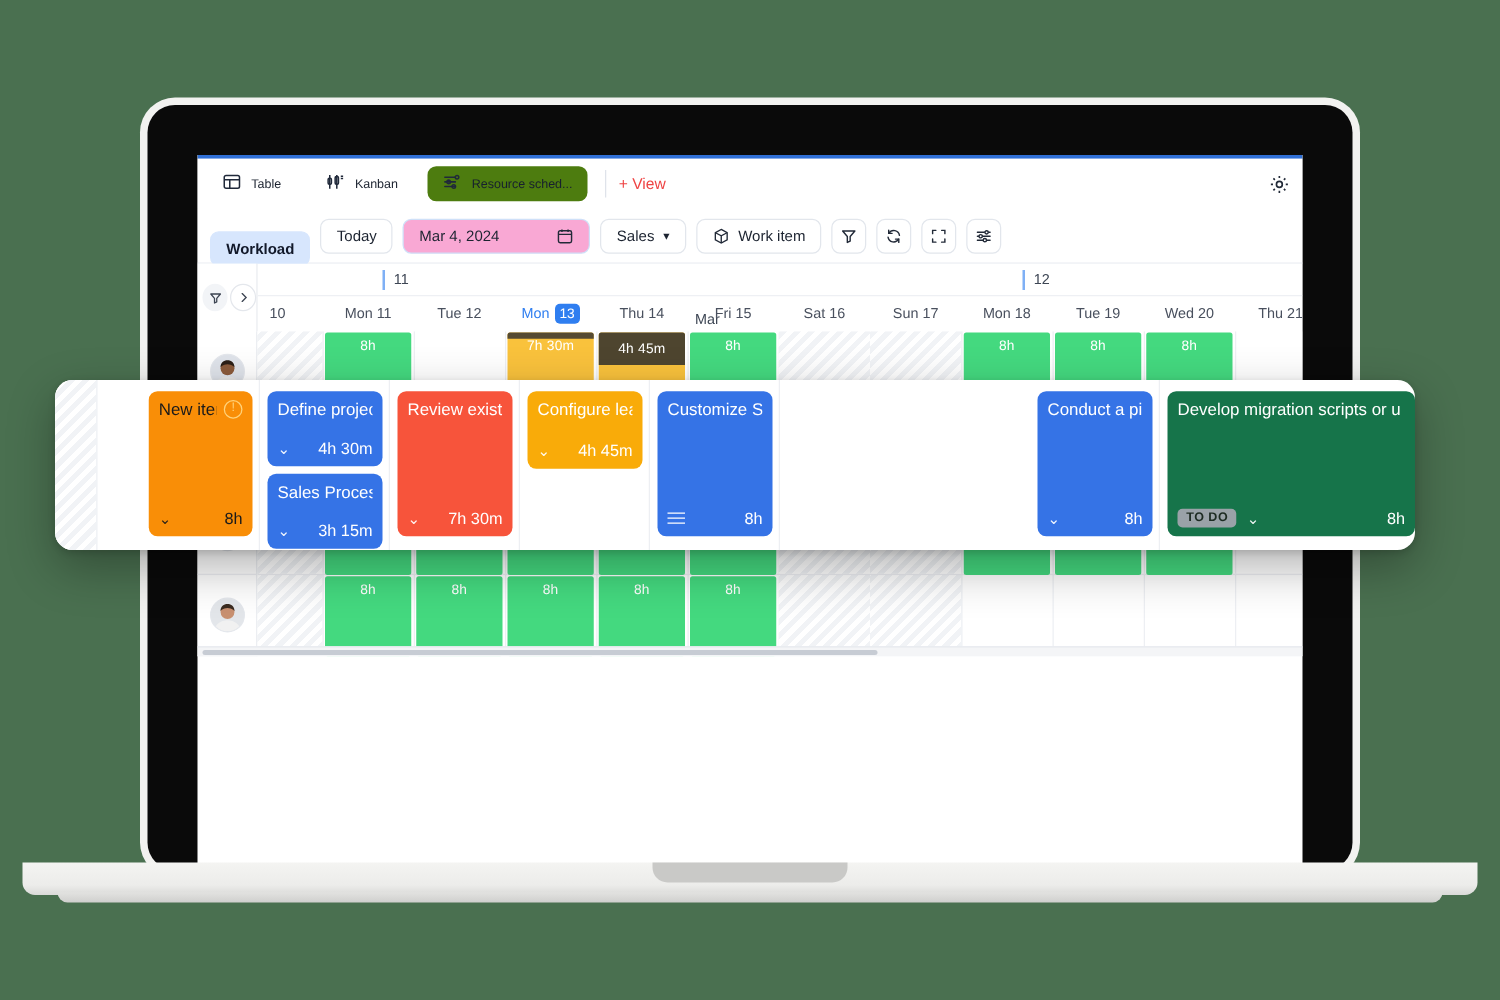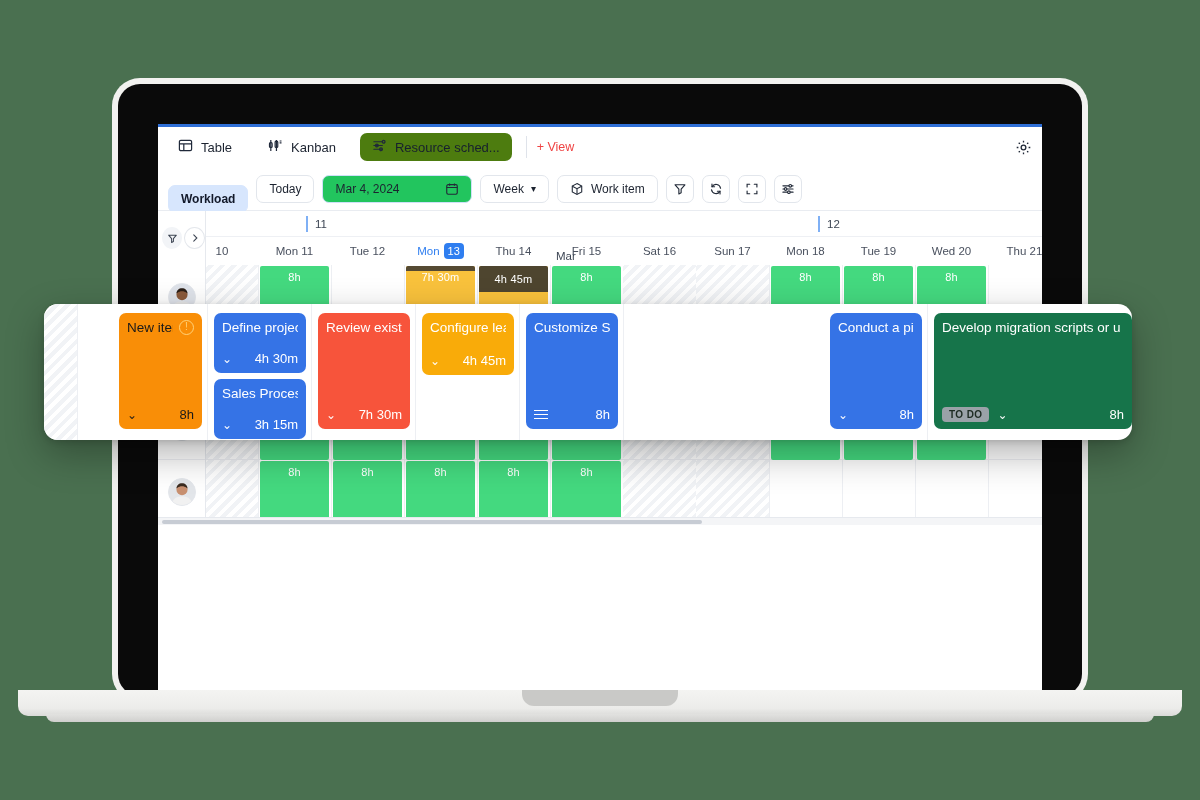--- a/index.html
+++ b/index.html
@@ -50,21 +50,21 @@
   
   #view-tabs {
     display: flex; align-items: center;
     height: 40px; padding: 0 6px 0 8px;
     background: #fff;
     position: relative;
   }
   .view-tab {
     display: flex; align-items: center; gap: 8px;
     height: 28px; padding: 0 12px; margin-right: 12px;
-    border-radius: 7px; font-size: 13px; color: #1c2330;
+    border-radius: 7px; font-size: 10px; color: #1c2330;
     white-space: nowrap; cursor: pointer;
   }
   .view-tab.active { background: #4d7c0f; color: #17202e; }
   .tabs-divider {
     width: 1px; height: 22px; background: #dfe3ea; margin: 0 10px 0 2px;
   }
   #add-view {
     display: flex; align-items: center; gap: 4px;
     font-size: 12.5px; color: #ef4444; cursor: pointer; white-space: nowrap;
   }
@@ -82,21 +82,21 @@
     border: 1px solid #e2e6ec; border-radius: 7px;
     background: #fff; font-size: 12px; color: #1c2330;
     white-space: nowrap; cursor: pointer;
   }
   .tb-btn.chip-active {
     background: #d7e6fd; border-color: #d7e6fd;
     font-weight: bold; color: #12192a; margin-top: 20px;
   }
   .tb-btn.date {
     width: 150px; justify-content: space-between;
-    border-color: #cfe0f8; background:#22c55e;
+    border-color: #cfe0f8; background:#f9a8d4;
   }
   .tb-icon-btn {
     width: 28px; height: 28px; padding: 0;
     display:flex; align-items:center; justify-content:center;
     border: 1px solid #e2e6ec; border-radius: 7px; background:#fff; cursor:pointer;
   }
 
   
   #timeline { position: relative; background: #fff; }
   .tl-row { display: flex; }
@@ -293,21 +293,21 @@
         <span>Mar 4, 2024</span>
         <span style="display:flex">
           <svg width="14" height="14" viewBox="0 0 16 16" fill="none" stroke="#222a38" stroke-width="1.3">
             <rect x="2" y="3" width="12" height="11" rx="1.6"></rect>
             <path d="M2 6.3h12M5.2 1.8v2.4M10.8 1.8v2.4"></path>
           </svg>
         </span>
       </div>
 
       <div class="tb-btn">
-        <span>Week</span>
+        <span>Sales</span>
         <span style="font-size:10px">▾</span>
       </div>
 
       <div class="tb-btn">
         <span style="display:flex">
           <svg width="14" height="14" viewBox="0 0 16 16" fill="none" stroke="#222a38" stroke-width="1.25">
             <path d="M8 1.8l5.4 2.9v6.6L8 14.2 2.6 11.3V4.7z"></path>
             <path d="M2.7 4.8L8 7.6l5.3-2.8M8 7.6v6.5"></path>
           </svg>
         </span>

